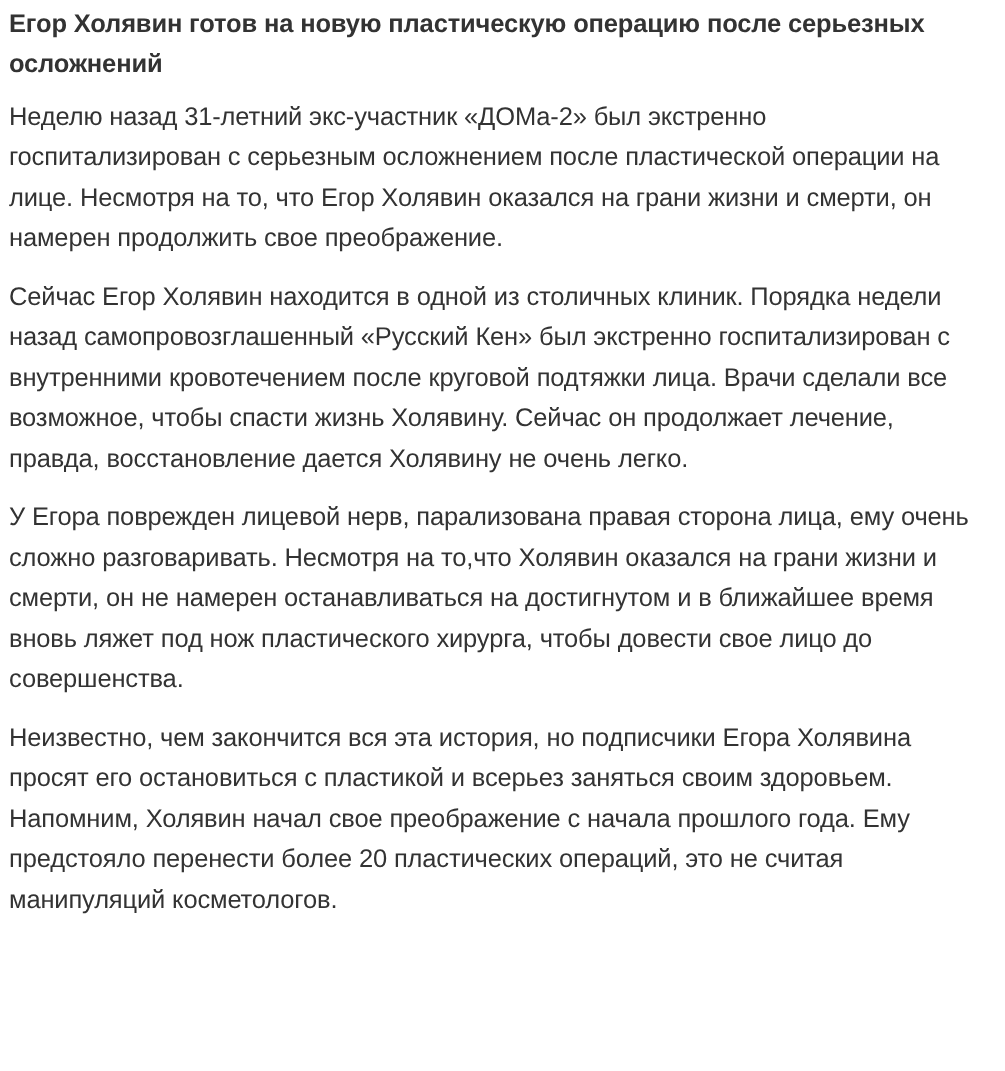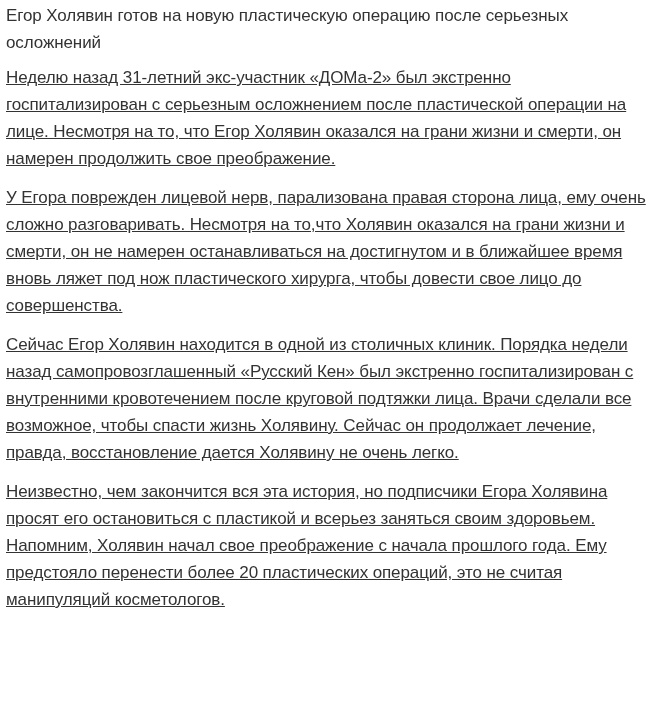--- a/index.html
+++ b/index.html
@@ -19,39 +19,38 @@
     padding: 2px 14px 0 6px;
     font-family: "Liberation Sans", "DejaVu Sans", sans-serif;
     font-size: 17px;
     line-height: 27px;
     letter-spacing: -0.1px;
     color: #333333;
     background: #ffffff;
   }
   .article-title {
     font-size: 17px;
-    font-weight: 400;
+    font-weight: 700;
     line-height: 27px;
     margin: 0 0 8px 0;
   }
   .article-paragraph {
     margin: 0 0 12px 0;
-    text-decoration: underline;
   }
   .article-paragraph:last-child {
     margin-bottom: 0;
   }
 </style>
 </head>
 <body>
 
 <main class="article">
   <h1 class="article-title">Егор Холявин готов на новую пластическую операцию после серьезных осложнений</h1>
 
   <p class="article-paragraph">Неделю назад 31-летний экс-участник «ДОМа-2» был экстренно госпитализирован с серьезным осложнением после пластической операции на лице. Несмотря на то, что Егор Холявин оказался на грани жизни и смерти, он намерен продолжить свое преображение.</p>
 
+  <p class="article-paragraph">Сейчас Егор Холявин находится в одной из столичных клиник. Порядка недели назад самопровозглашенный «Русский Кен» был экстренно госпитализирован с внутренними кровотечением после круговой подтяжки лица. Врачи сделали все возможное, чтобы спасти жизнь Холявину. Сейчас он продолжает лечение, правда, восстановление дается Холявину не очень легко.</p>
+
   <p class="article-paragraph">У Егора поврежден лицевой нерв, парализована правая сторона лица, ему очень сложно разговаривать. Несмотря на то,что Холявин оказался на грани жизни и смерти, он не намерен останавливаться на достигнутом и в ближайшее время вновь ляжет под нож пластического хирурга, чтобы довести свое лицо до совершенства.</p>
-
-  <p class="article-paragraph">Сейчас Егор Холявин находится в одной из столичных клиник. Порядка недели назад самопровозглашенный «Русский Кен» был экстренно госпитализирован с внутренними кровотечением после круговой подтяжки лица. Врачи сделали все возможное, чтобы спасти жизнь Холявину. Сейчас он продолжает лечение, правда, восстановление дается Холявину не очень легко.</p>
 
 
   <p class="article-paragraph">Неизвестно, чем закончится вся эта история, но подписчики Егора Холявина просят его остановиться с пластикой и всерьез заняться своим здоровьем. Напомним, Холявин начал свое преображение с начала прошлого года. Ему предстояло перенести более 20 пластических операций, это не считая манипуляций косметологов.</p>
 </main>
 
 </body></html>

